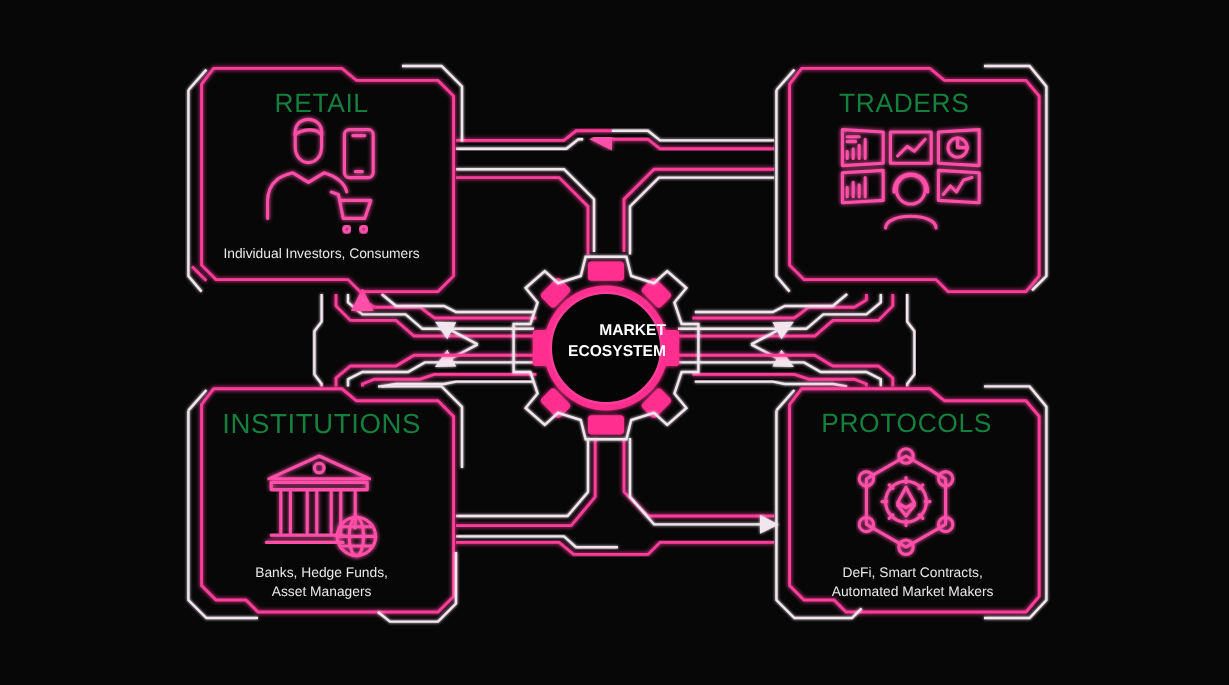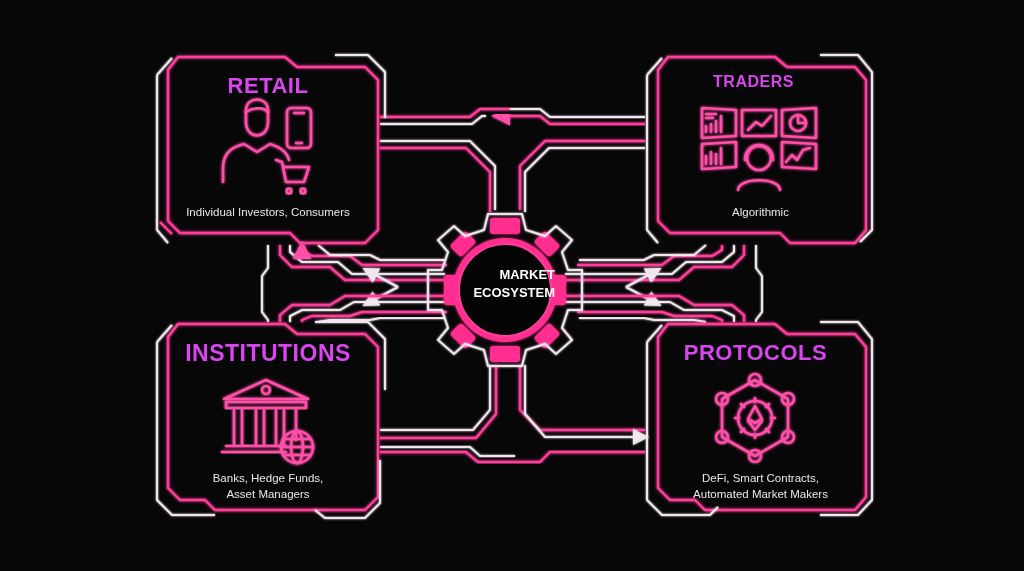--- a/index.html
+++ b/index.html
@@ -2,21 +2,21 @@
 <html><head>
 <meta charset="utf-8">
 <style>
   html,body{margin:0;padding:0;background:#070707;}
   body{width:1024px;height:571px;overflow:hidden;position:relative;font-family:"Liberation Sans","DejaVu Sans",sans-serif;}
   #stage{position:absolute;left:0;top:0;width:1024px;height:571px;}
   svg{position:absolute;left:0;top:0;}
   .pk{stroke:#ff3d9a;fill:none;stroke-width:2.4;filter:url(#glowP);}
   .wh{stroke:#f2e6ee;fill:none;stroke-width:2;filter:url(#glowW);}
   .ic{stroke:#ff4fa8;fill:none;stroke-width:2.6;stroke-linecap:round;stroke-linejoin:round;filter:url(#glowP);}
-  .card-title{position:absolute;color:#d946ef;font-weight:bold;text-align:center;letter-spacing:0.5px;}
+  .card-title{position:absolute;color:#15803d;font-weight:normal;text-align:center;letter-spacing:0.5px;}
   .card-sub{position:absolute;color:#e8e8e8;font-size:11.5px;text-align:center;line-height:16px;}
   .hub-label{position:absolute;left:455px;top:266px;width:100px;text-align:right;color:#fff;font-weight:bold;font-size:13px;line-height:18px;}
 </style>
 </head>
 <body>
 
 <div id="stage">
 
 <svg width="1024" height="571" viewBox="0 0 1024 571">
   <defs>
@@ -217,23 +217,22 @@
     <path class="ic" d="M755,398 V402 M755,434 V438 M735,418 H739 M771,418 H775 M741,404 L744,407 M769,404 L766,407 M741,432 L744,429 M769,432 L766,429"></path>
     <path class="ic" d="M755,406 L762,419 L755,423 L748,419 Z M748,421 L755,430 L762,421"></path>
   </g>
 </svg>
 
   <div class="card-title" style="left:168px;top:73px;width:200px;font-size:22px;">RETAIL</div>
   <div class="card-sub" style="left:168px;top:204px;width:200px;">
     <div>Individual Investors, Consumers</div>
   </div>
 
-  <div class="card-title" style="left:658px;top:73px;width:191px;font-size:16px;">TRADERS</div>
+  <div class="card-title" style="left:658px;top:73px;width:191px;font-size:22px;">TRADERS</div>
   <div class="card-sub" style="left:658px;top:204px;width:205px;">
-    <div>Algorithmic</div>
   </div>
 
   <div class="card-title" style="left:168px;top:340px;width:200px;font-size:23px;">INSTITUTIONS</div>
   <div class="card-sub" style="left:168px;top:470px;width:200px;">
     <div>Banks, Hedge Funds,</div>
     <div>Asset Managers</div>
   </div>
 
   <div class="card-title" style="left:658px;top:340px;width:195px;font-size:22px;">PROTOCOLS</div>
   <div class="card-sub" style="left:658px;top:470px;width:205px;">

